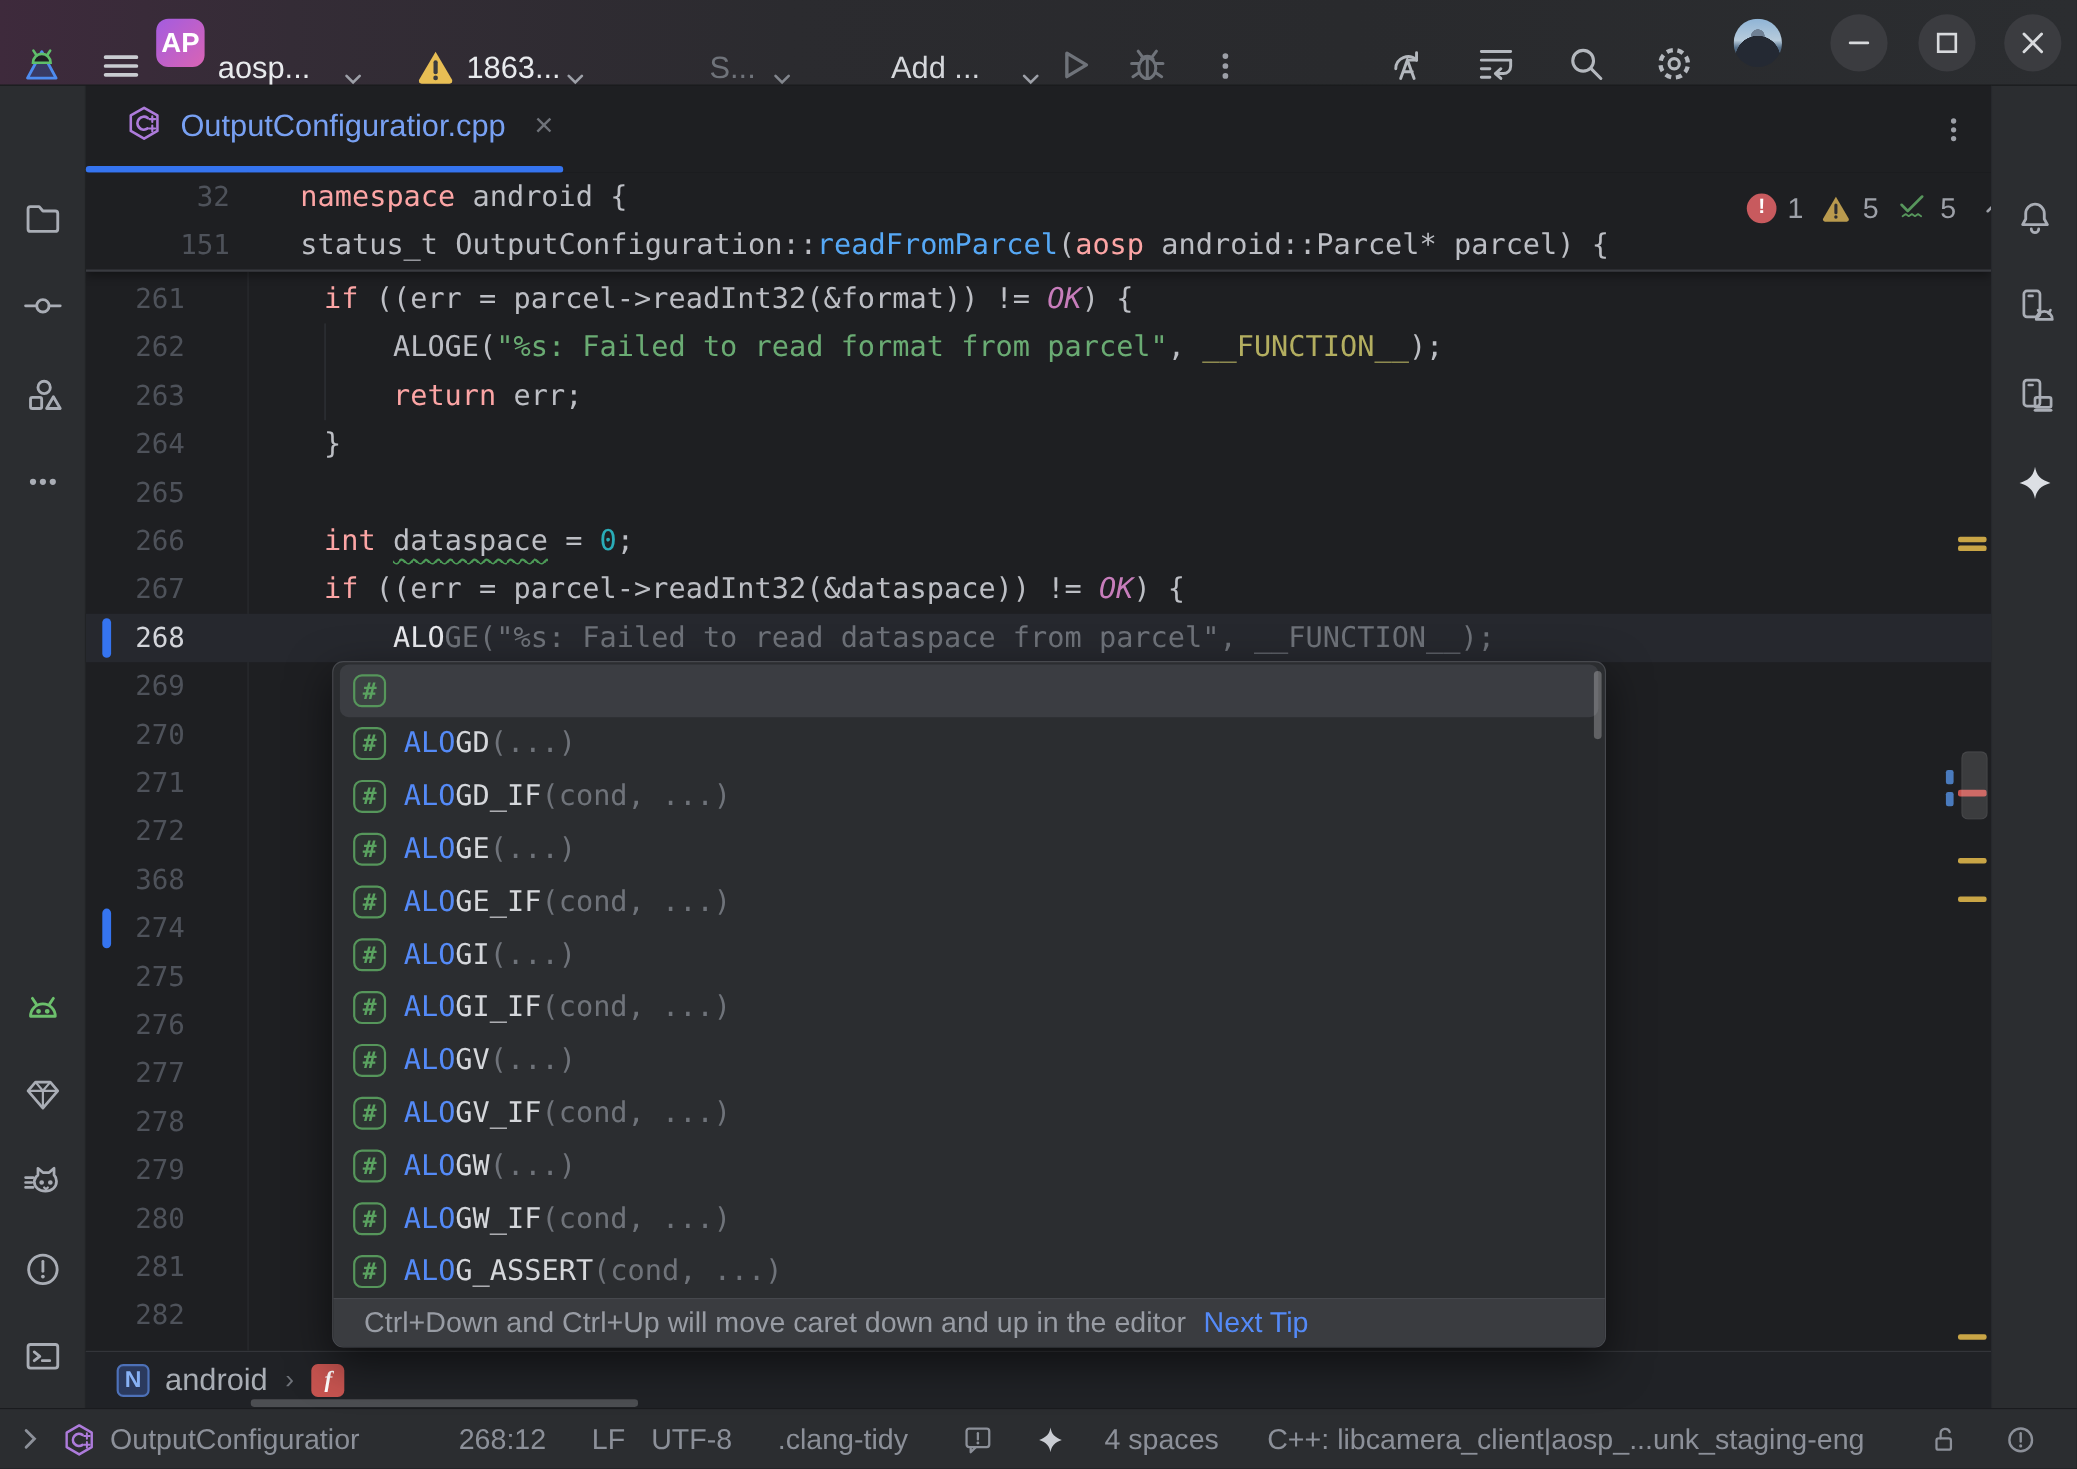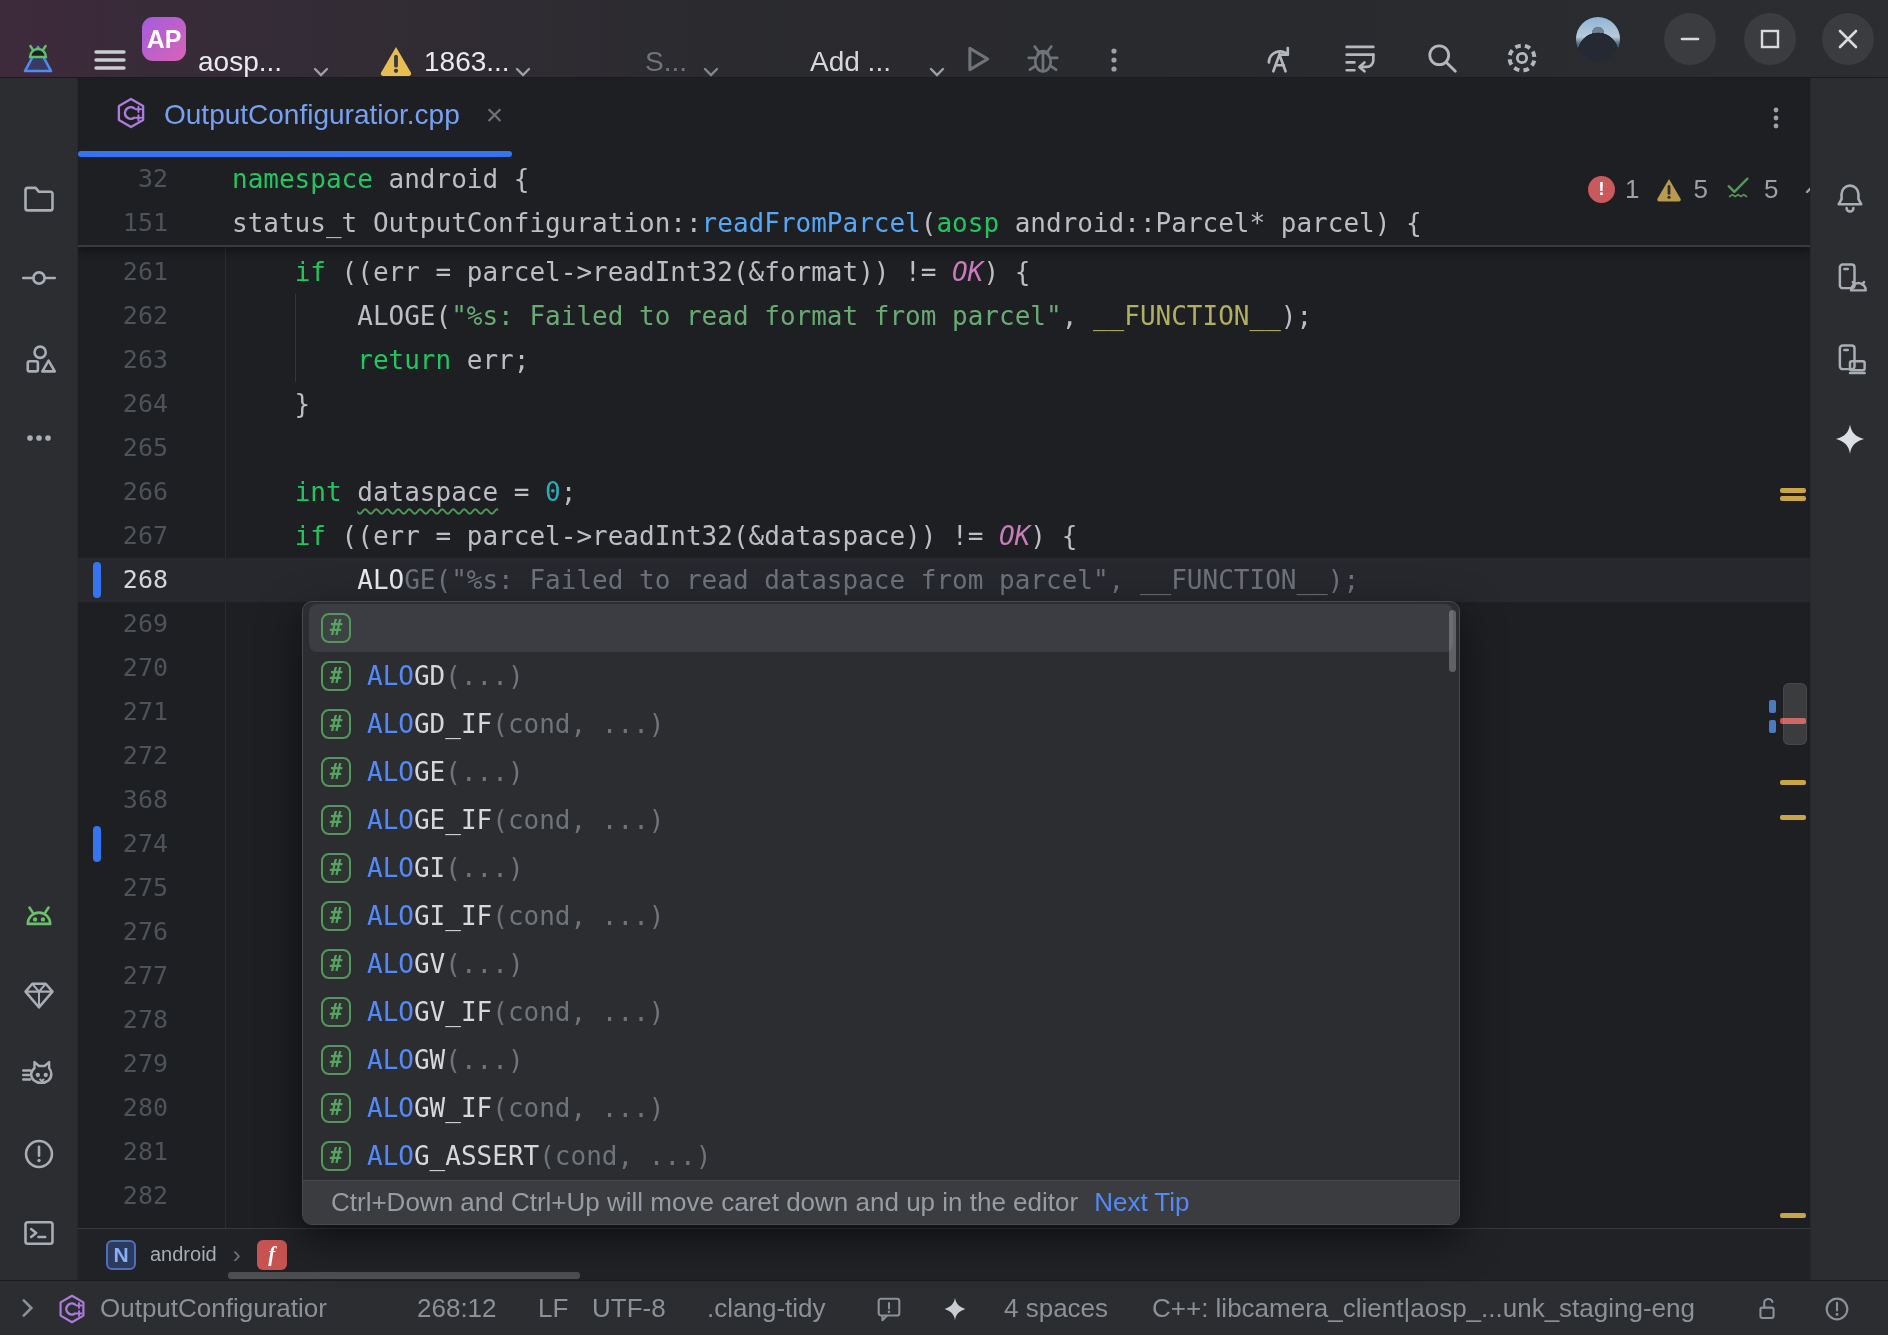--- a/index.html
+++ b/index.html
@@ -51,23 +51,23 @@
   #indent-guide { position:absolute; left:217px; top:137px; height:88px; width:1px; background:#33353b; }
   .crow { position:relative; height:44px; }
   .crow.current { background:#26282e; }
   .lnum { position:absolute; left:0; top:0; width:90px; height:44px; line-height:44px; text-align:right;
     color:#4e525a; font-family:"DejaVu Sans Mono", monospace; font-size:25px; }
   .crow.current .lnum { color:#d3d5da; }
   .chbar { position:absolute; left:15px; top:4px; width:8px; height:36px; border-radius:4px; background:#3574f0; }
   .lcode { position:absolute; left:154px; top:0; height:44px; line-height:44px; white-space:pre;
     font-family:"DejaVu Sans Mono", monospace; font-size:26px; color:#bcbec4; }
   #sticky { position:absolute; left:0; top:0; width:100%; background:#1e1f22;
-    border-bottom:2px solid #393b40; box-shadow:0 5px 8px rgba(0,0,0,.35); z-index:3; }
+    border-bottom:2px solid #393b40; box-shadow:0 5px 8px rgba(0,0,0,.35); z-index:3;padding-left:41px; }
   #rows { position:absolute; left:0; top:93px; width:100%; }
-  .tk-kw{color:#22c55e} .tk-fn{color:#56a8f5} .tk-str{color:#6aab73} .tk-mac{color:#b3ae60}
+  .tk-kw{color:#fca5a5} .tk-fn{color:#56a8f5} .tk-str{color:#6aab73} .tk-mac{color:#b3ae60}
   .tk-cst{color:#c77dbb;font-style:italic} .tk-num{color:#2aacb8} .tk-pl{color:#bcbec4}
   .tk-dim{color:#6e7279} .tk-typed{color:#e9eaee}
   .tk-sqg{color:#bcbec4; text-decoration:underline; text-decoration-style:wavy;
     text-decoration-color:#4c9a57; text-decoration-thickness:2px; text-underline-offset:7px;}
 
   
   #inspections { position:absolute; top:10px; left:1510px; height:44px; display:flex; align-items:center;
     gap:10px; z-index:4; }
   .insp-count { color:#9da0a8; font-size:26px; margin-right:6px; }
   .err-dot { width:27px; height:27px; border-radius:50%; background:#c85a5e; color:#fff; font-weight:bold;
@@ -98,21 +98,21 @@
     padding-left:28px; font-size:26px; color:#989ca4; }
   #chint a { color:#548af7; text-decoration:none; margin-left:16px; }
 
   
   #breadcrumbs { position:absolute; left:78px; top:1228px; width:1732px; height:52px; background:#202226;
     border-top:1px solid #36383d; display:flex; align-items:center; padding-left:28px; gap:14px; }
   .bc-badge { width:30px; height:30px; border-radius:6px; display:flex; align-items:center; justify-content:center;
     font-size:21px; font-weight:bold; }
   .bc-n { background:#2b3a5e; border:2px solid #4d71b8; color:#87b1f5; }
   .bc-f { background:#c75450; color:#fff; font-style:italic; font-family:"Liberation Serif", serif; }
-  .bc-label { color:#a8adb4; font-size:20px; }
+  .bc-label { color:#a8adb4; font-size:28px; }
   .bc-sep { color:#6f737a; font-size:24px; padding:0 2px; }
   #hscroll { position:absolute; left:150px; top:43px; width:352px; height:7px; border-radius:3px; background:#4c4e52; }
 
   
   #statusbar { position:absolute; left:0; top:1280px; width:1888px; height:55px; background:#2b2d30;
     border-top:1px solid #1a1b1e;text-decoration:underline; }
   .st { position:absolute; top:0; height:55px; line-height:55px; color:#8c9099; font-size:26px; }
   .st-icon { position:absolute; display:flex; align-items:center; justify-content:center; }
 </style>
 </head>

